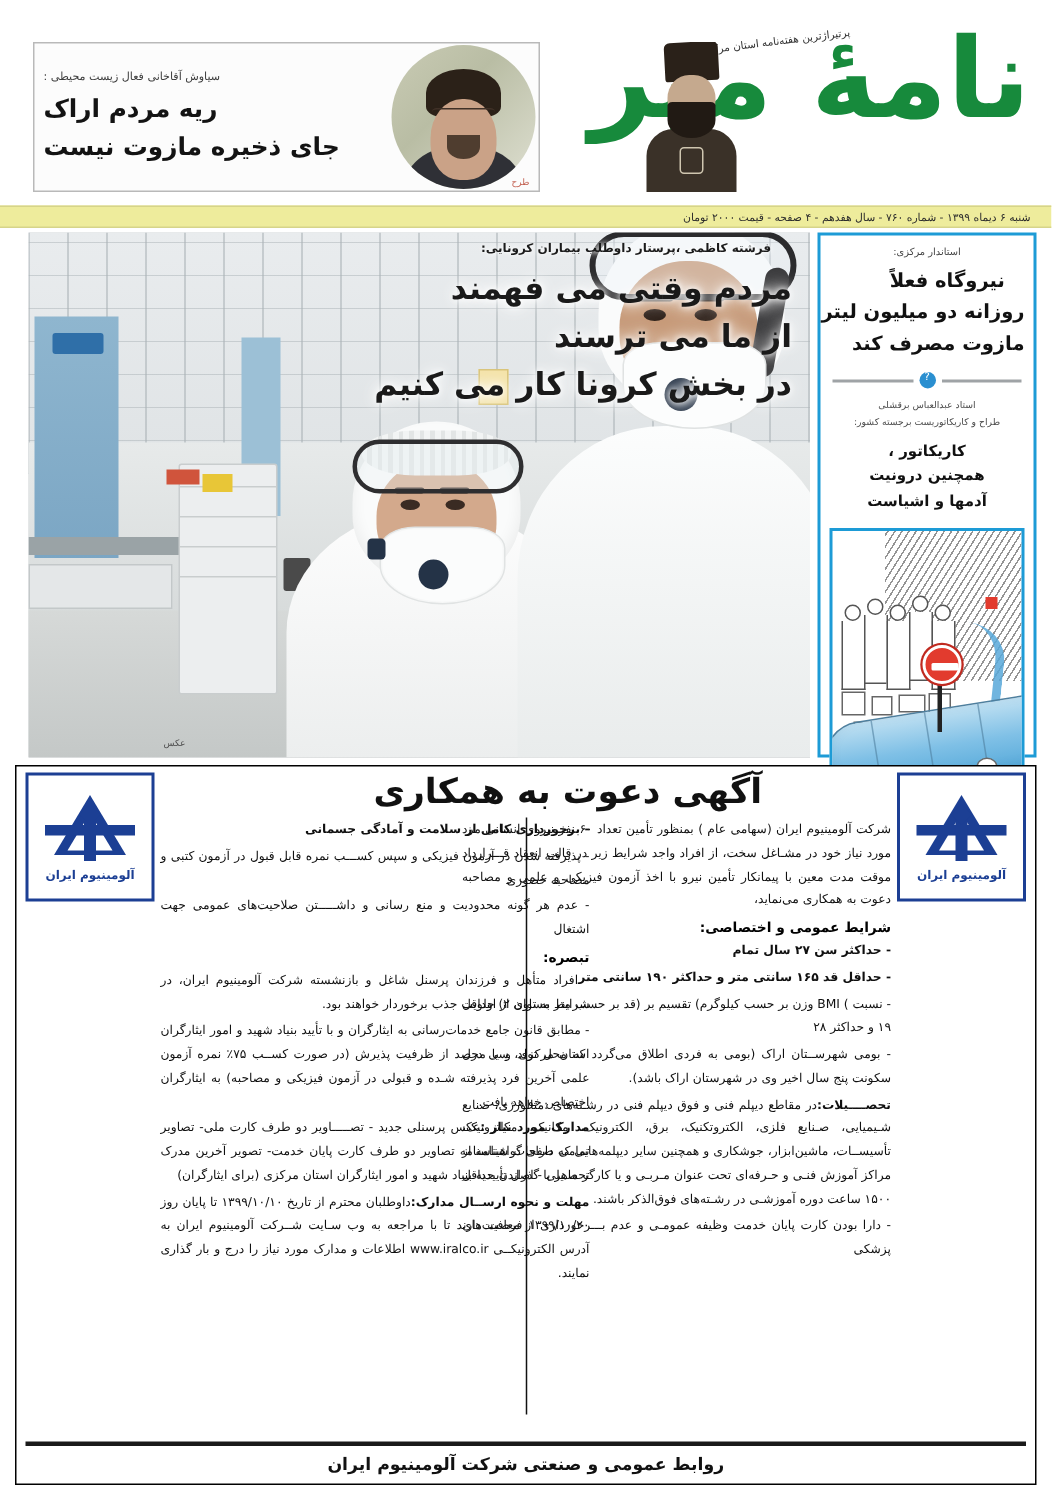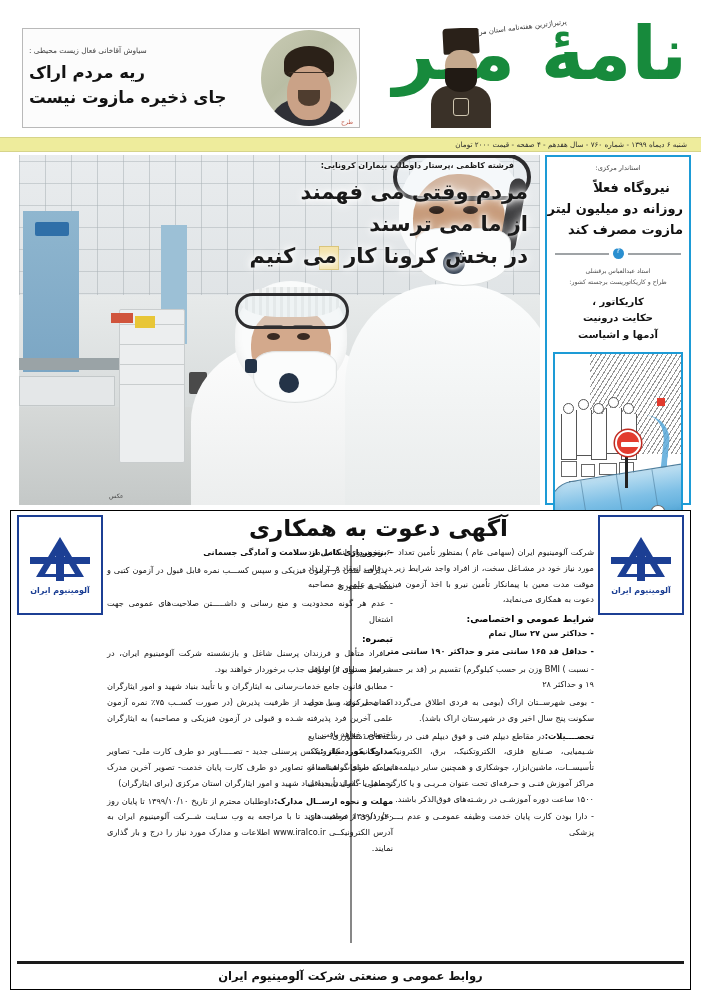--- a/index.html
+++ b/index.html
@@ -236,21 +236,21 @@
                 border-radius:50%; background:#1d9bd6; }
 
   
   .ad { position:absolute; left:10px; top:510px; width:681px; height:480px;
         border:1px solid #000; background:#fff; }
   .ad-inner { position:relative; width:100%; height:100%; padding:6px 8px; }
 
   .ad-title { position:absolute; right:182px; top:4px;
               font-size:23px; font-weight:bold; color:#111; white-space:nowrap; }
 
-  .logo { position:absolute; border:2px solid #1c3f94; width:86px; height:100px;
+  .logo { position:absolute; border:2px solid #1c3f94; width:86px; height:86px;
           background:#fff; display:flex; flex-direction:column;
           align-items:center; justify-content:center; }
   .logo-r { right:6px; top:4px; }
   .logo-l { left:6px; top:4px; }
   .logo-mark { width:60px; height:48px; position:relative; }
   .logo-mark .tri { position:absolute; left:6px; top:2px; width:0; height:0;
                     border-left:24px solid transparent; border-right:24px solid transparent;
                     border-bottom:40px solid #1c3f94; }
   .logo-mark .tri2 { position:absolute; left:15px; top:14px; width:0; height:0;
                      border-left:15px solid transparent; border-right:15px solid transparent;
@@ -389,21 +389,21 @@
       <span class="ln"></span>
     </div>
 
     <div class="side-byline">
       <div>استاد عبدالعباس برقشلی</div>
       <div>طراح و کاریکاتوریست برجسته کشور:</div>
     </div>
 
     <div class="side-head2">
       <div>کاریکاتور ،</div>
-      <div>حکایت درونیت</div>
+      <div>همچنین درونیت</div>
       <div>آدمها و اشیاست</div>
     </div>
 
     <div class="toon">
       <div class="toon-hatch"></div>
       <div class="toon-people">
         <div class="fig" style="left:0">
             <div class="h"></div>
             <div class="b"></div>
           </div>

